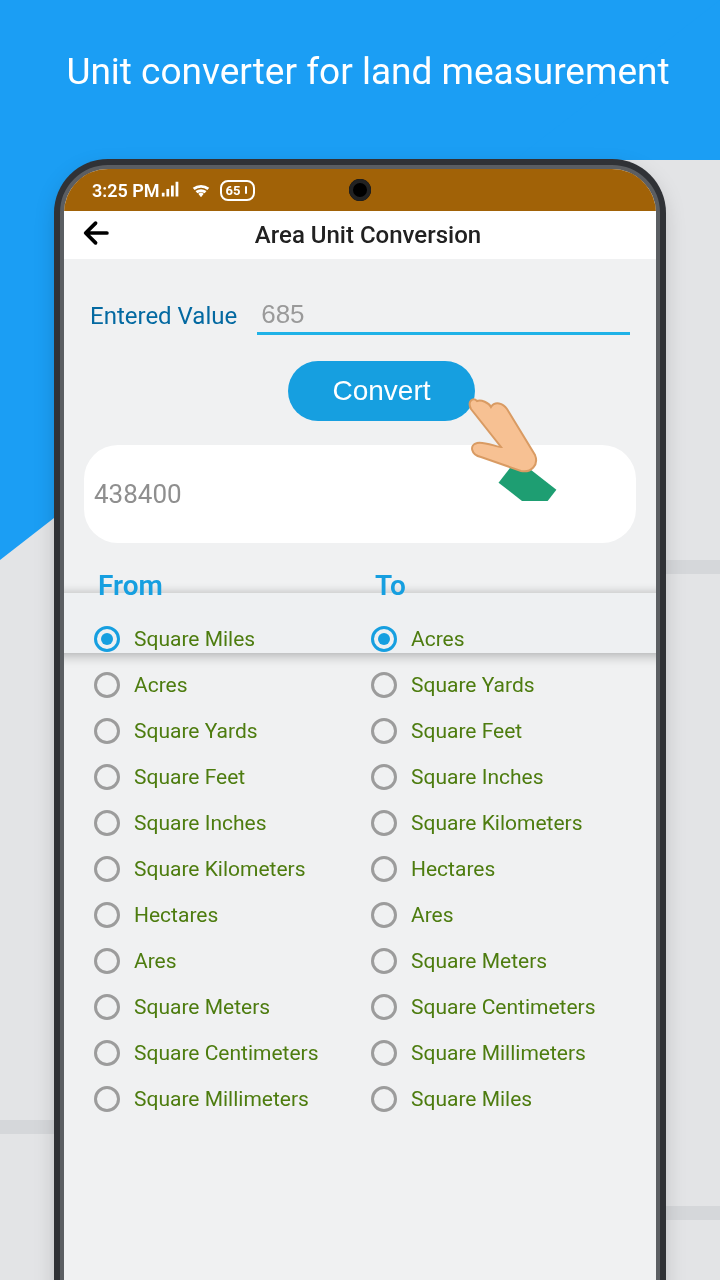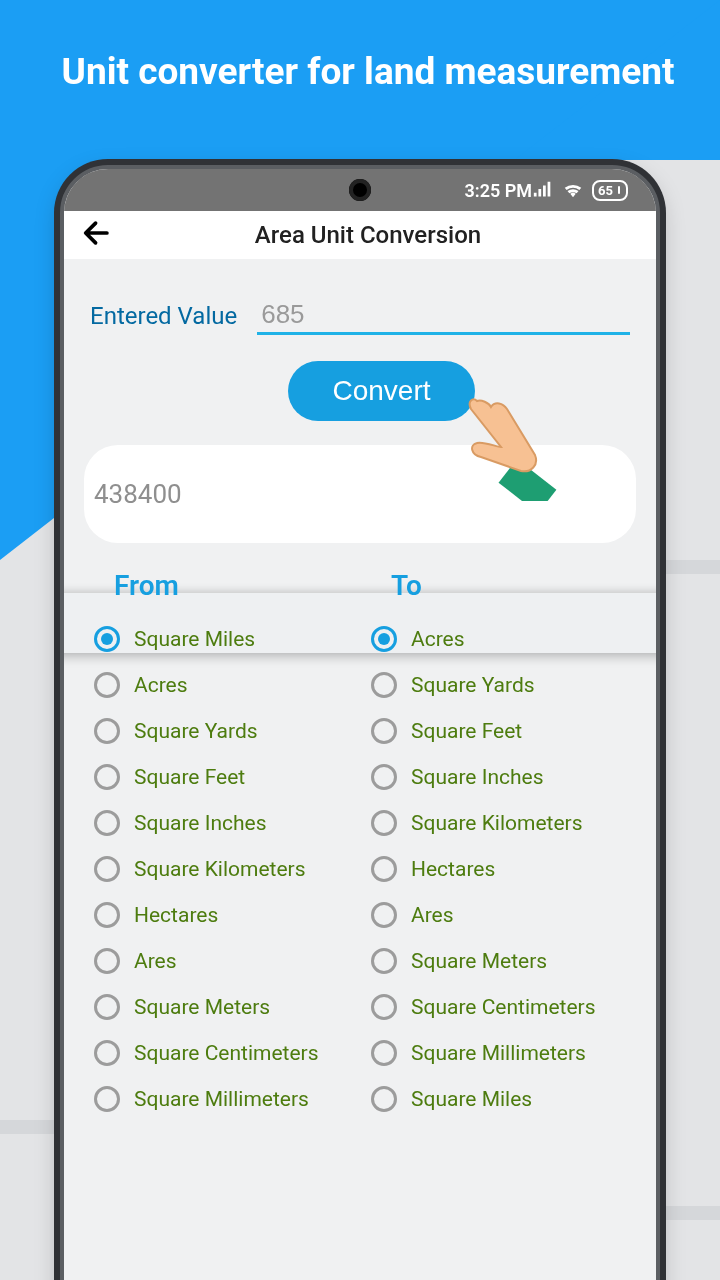--- a/index.html
+++ b/index.html
@@ -18,35 +18,35 @@
   }
   .bg-lines::before, .bg-lines::after {
     content: ""; position: absolute; border: 14px solid #d5d7da; border-radius: 20px;
   }
   .bg-lines::before { right: -60px; top: 560px; width: 220px; height: 220px; border-left: none; border-bottom: none; }
   .bg-lines::after  { right: -60px; bottom: 60px; width: 200px; height: 200px; border-top: none; border-left: none; }
   .bg-line-low { position:absolute; left:-60px; bottom:-40px; width:300px; height:200px; border:14px solid #d5d7da; border-radius:18px; border-right:none; border-bottom:none; }
 
   .promo-title {
     position: absolute; top: 50px; left: 16px; right: 0;
-    text-align: center; color: #fff; font-size: 37px; font-weight: 700;
+    text-align: center; color: #fff; font-size: 37px; font-weight: 400;
   }
 
   .phone {
     position: absolute; left: 60px; top: 165px; width: 600px; height: 1200px;
     background: #f0f1f2;
     border-radius: 48px;
     border: 4px solid #5b5e62;
     box-shadow: 0 0 0 6px #303236, 0 8px 25px rgba(0,0,0,.25);
     overflow: hidden;
   }
 
   .status-bar {
-    height: 42px; background: #737373; color: #fff;
-    display: flex; align-items: center; justify-content: flex-end;
+    height: 42px; background: #a16207; color: #fff;
+    display: flex; align-items: center; justify-content: flex-start;
     padding: 0 28px; font-size: 18px; font-weight: 600;
     position: relative;
   }
   .camera {
     position: absolute; left: 50%; top: 10px; transform: translateX(-50%);
     width: 22px; height: 22px; background: #000; border-radius: 50%;
     box-shadow: inset 0 0 0 4px #222;
   }
   .status-right { display:flex; align-items:center; gap:8px; }
   .sig-icon svg, .wifi-icon svg { width:22px; height:18px; display:block; }
@@ -85,21 +85,21 @@
     position:absolute; left: 340px; top: 38px; width:120px; height:120px; pointer-events:none;
   }
 
   .result-card {
     margin: 18px 20px 0; background:#fff; border-radius: 34px;
     text-align:left; padding: 34px 10px; font-size:26px; color:#8f8f8f;
   }
 
   .lists-wrap { display:flex; padding: 26px 18px 0 30px; gap: 10px; position:relative; }
   .col { flex:1; }
-  .col-title { color:#169fe0; font-size:28px; font-weight:600; margin: 0 0 14px 20px;}
+  .col-title { color:#169fe0; font-size:28px; font-weight:600; margin: 0 0 14px 4px;}
   .opt {
     display:flex; align-items:center; gap:14px; padding: 10px 0;
     font-size:21px; color:#4d7c0f;
   }
   .radio {
     width:26px; height:26px; border:3px solid #9c9c9c; border-radius:50%;
     flex-shrink:0; position:relative; cursor:pointer;
   }
   .radio.sel { border-color:#169fe0; }
   .radio.sel::after{

